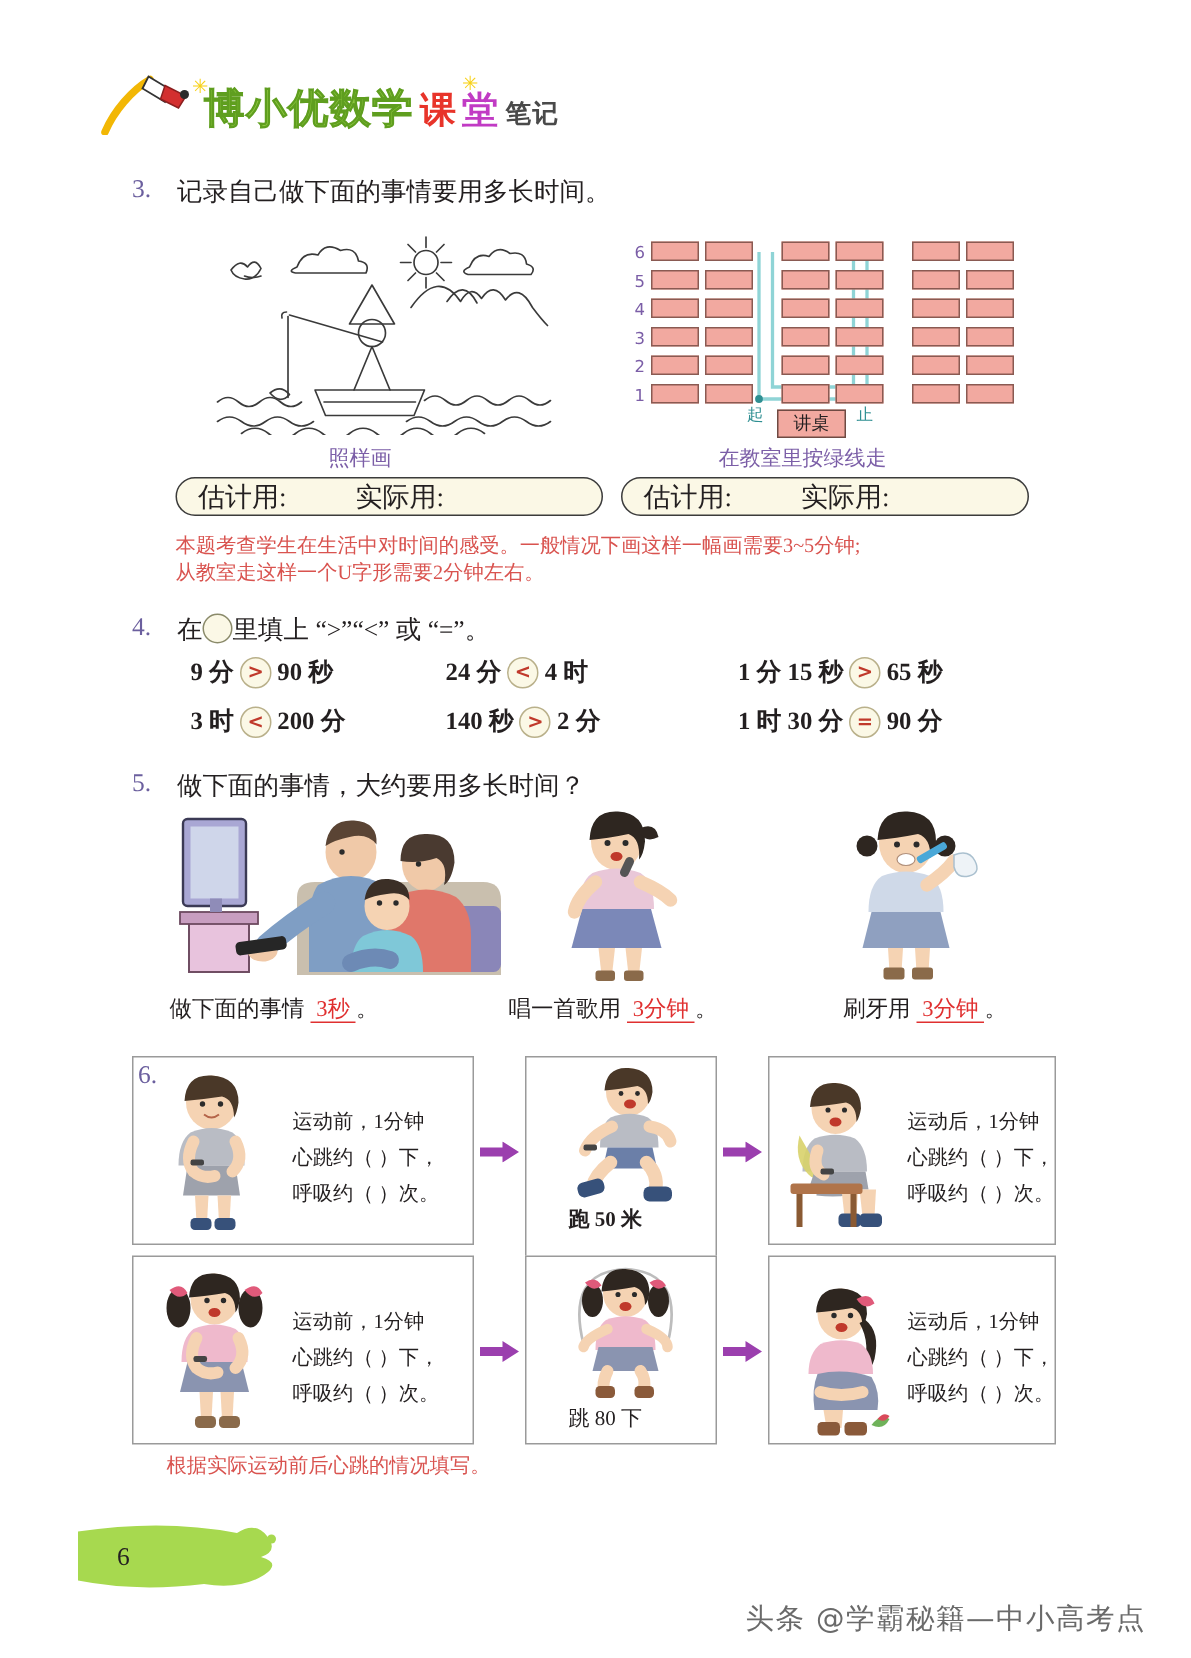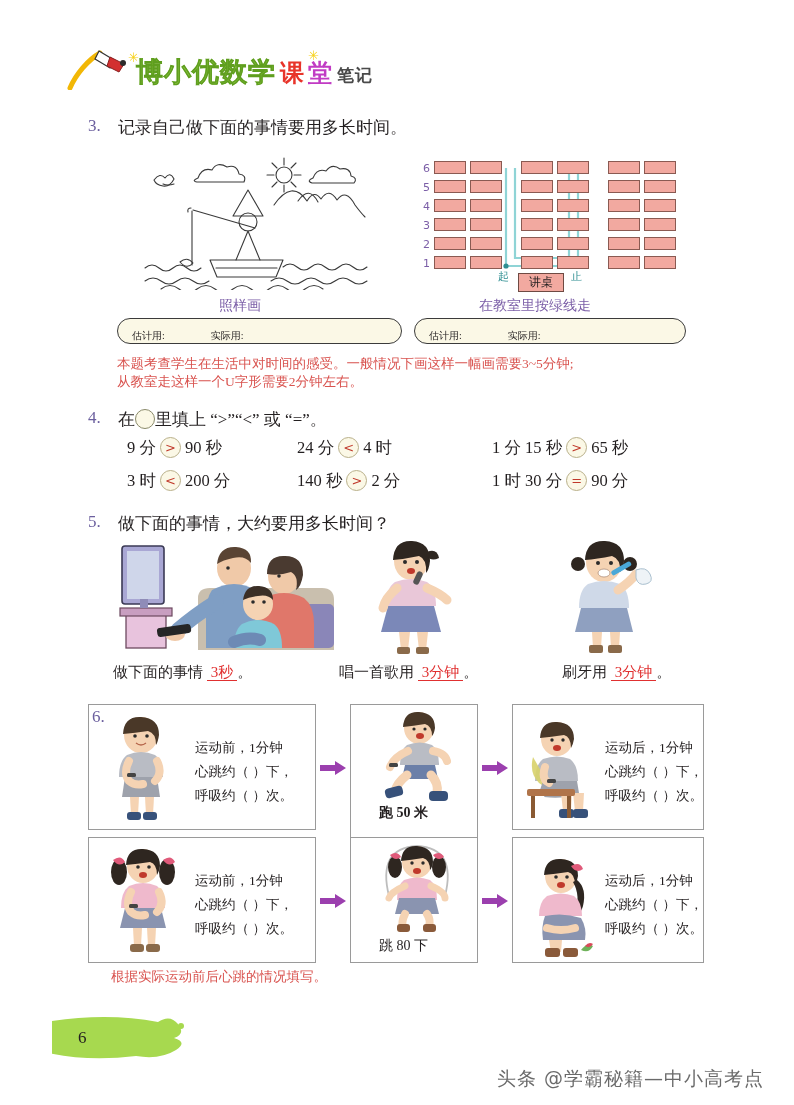--- a/index.html
+++ b/index.html
@@ -106,40 +106,41 @@
     font-family: "Liberation Serif", serif;
   }
 
   
   .est-box {
     position: absolute;
     height: 26px;
     background: #fbf8e6;
     border: 1.3px solid #3b3b3b;
     border-radius: 13px;
-    font-size: 10px;
+    font-size: 18px;
     color: #231f20;
     font-family: "Liberation Serif", serif;
     display: flex;
-    align-items: flex-end;
+    align-items: center;
   }
   .est-box span { display: inline-block; }
   .est-label-1 { margin-left: 14px; }
   .est-label-2 { margin-left: 46px; }
 
   
   .cmp {
     position: absolute;
     font-size: 16.5px;
     color: #231f20;
     white-space: nowrap;
     font-family: "Liberation Serif", "DejaVu Serif", serif;
     display: flex;
-    align-items: flex-start;
+    align-items: flex-end;
     gap: 4px;
+    font-weight: bold;
   }
   .circle-op {
     display: inline-flex;
     align-items: center;
     justify-content: center;
     width: 21px; height: 21px;
     border-radius: 50%;
     background: #fbf8e6;
     border: 1.2px solid #b9b08a;
     color: #c0392b;

